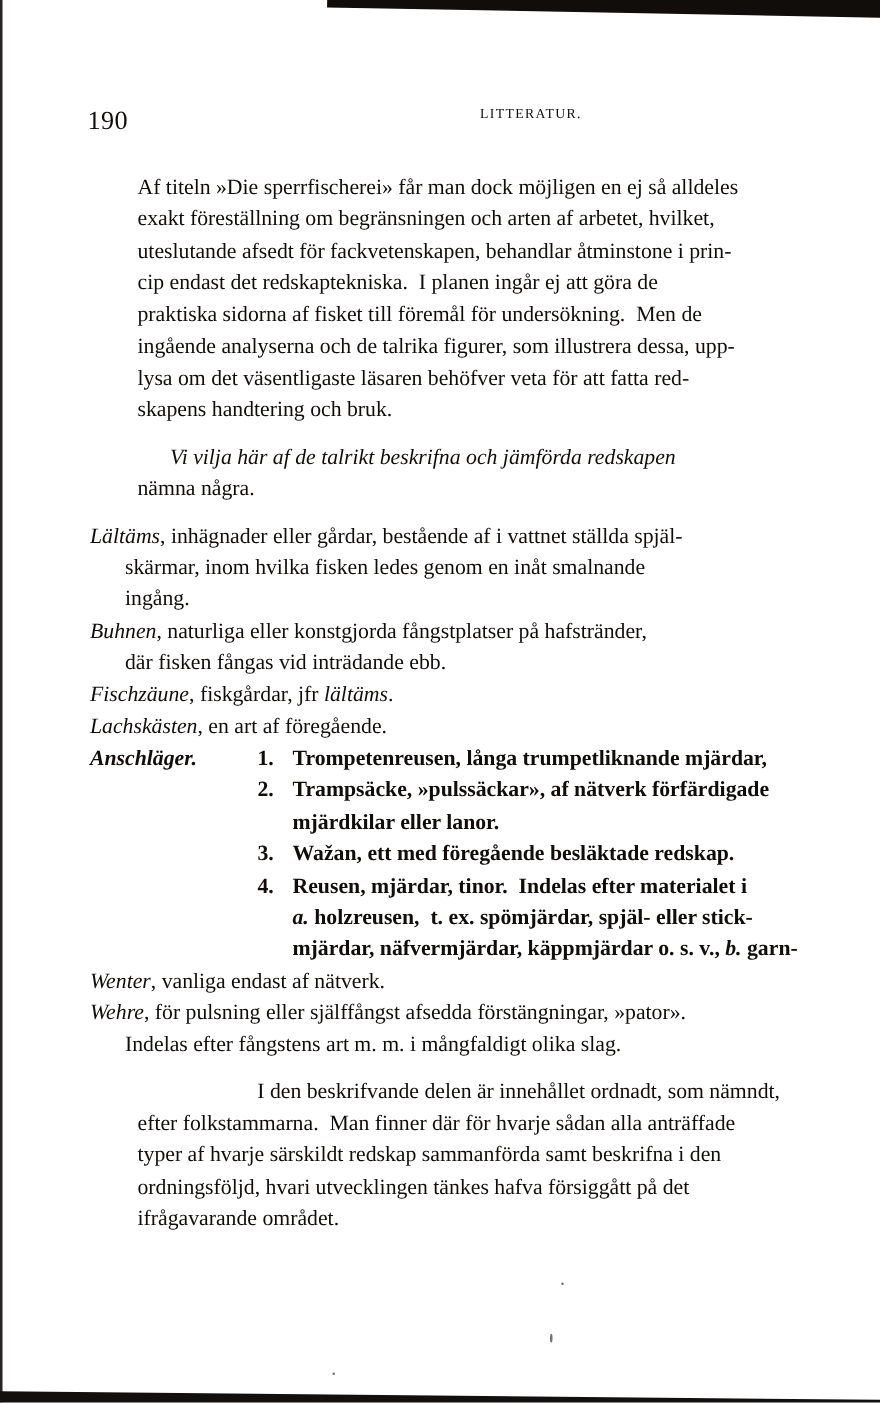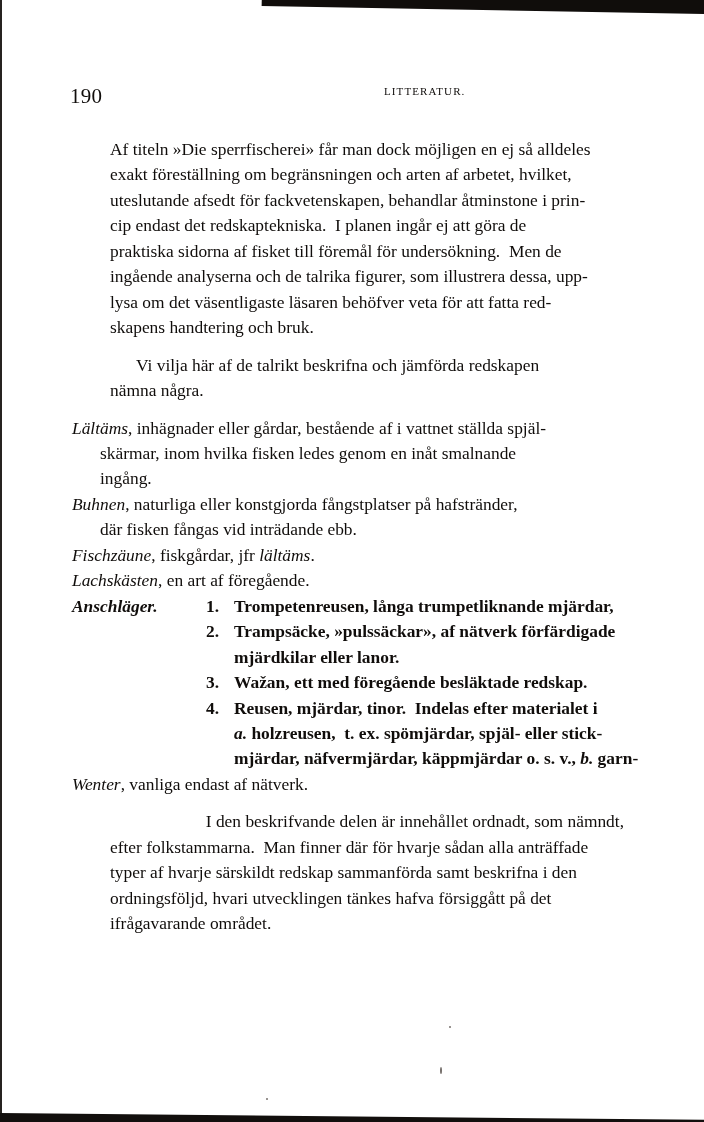--- a/index.html
+++ b/index.html
@@ -171,21 +171,21 @@
       <span class="ln j">
           <span>ingående analyserna och de talrika figurer, som illustrera dessa, upp-</span>
         </span>
       <span class="ln j">
           <span>lysa om det väsentligaste läsaren behöfver veta för att fatta red-</span>
         </span>
       <span class="ln">skapens handtering och bruk.</span>
     </p>
 
     <p class="para lines">
-      <span class="ln j" style="padding-left:26px;">
+      <span class="ln j" style="padding-left:26px;font-style:italic;">
           <span>Vi vilja här af de talrikt beskrifna och jämförda redskapen</span>
         </span>
       <span class="ln">nämna några.</span>
     </p>
 
     <p class="entry lines">
       <span class="ln j">
           <span><i>Lältäms</i><span>, inhägnader eller gårdar, bestående af i vattnet ställda spjäl-</span></span>
         </span>
       <span class="ln j">
@@ -255,20 +255,26 @@
             </span>
         </div>
       </div>
 
     </div>
 
     <p class="entry lines">
       <span class="ln"><i>Wenter</i><span>, vanliga endast af nätverk.</span></span>
     </p>
 
+    <p class="entry lines">
+      <span class="ln j">
+          <span><i>Wehre</i><span>, för pulsning eller själffångst afsedda förstängningar, »pator».</span></span>
+        </span>
+      <span class="ln">Indelas efter fångstens art m. m. i mångfaldigt olika slag.</span>
+    </p>
 
     <p class="para lines">
       <span class="ln j" style="padding-left:26px;justify-content:flex-end;">
           <span>I den beskrifvande delen är innehållet ordnadt, som nämndt,</span>
         </span>
       <span class="ln j">
           <span>efter folkstammarna.  Man finner där för hvarje sådan alla anträffade</span>
         </span>
       <span class="ln j">
           <span>typer af hvarje särskildt redskap sammanförda samt beskrifna i den</span>

